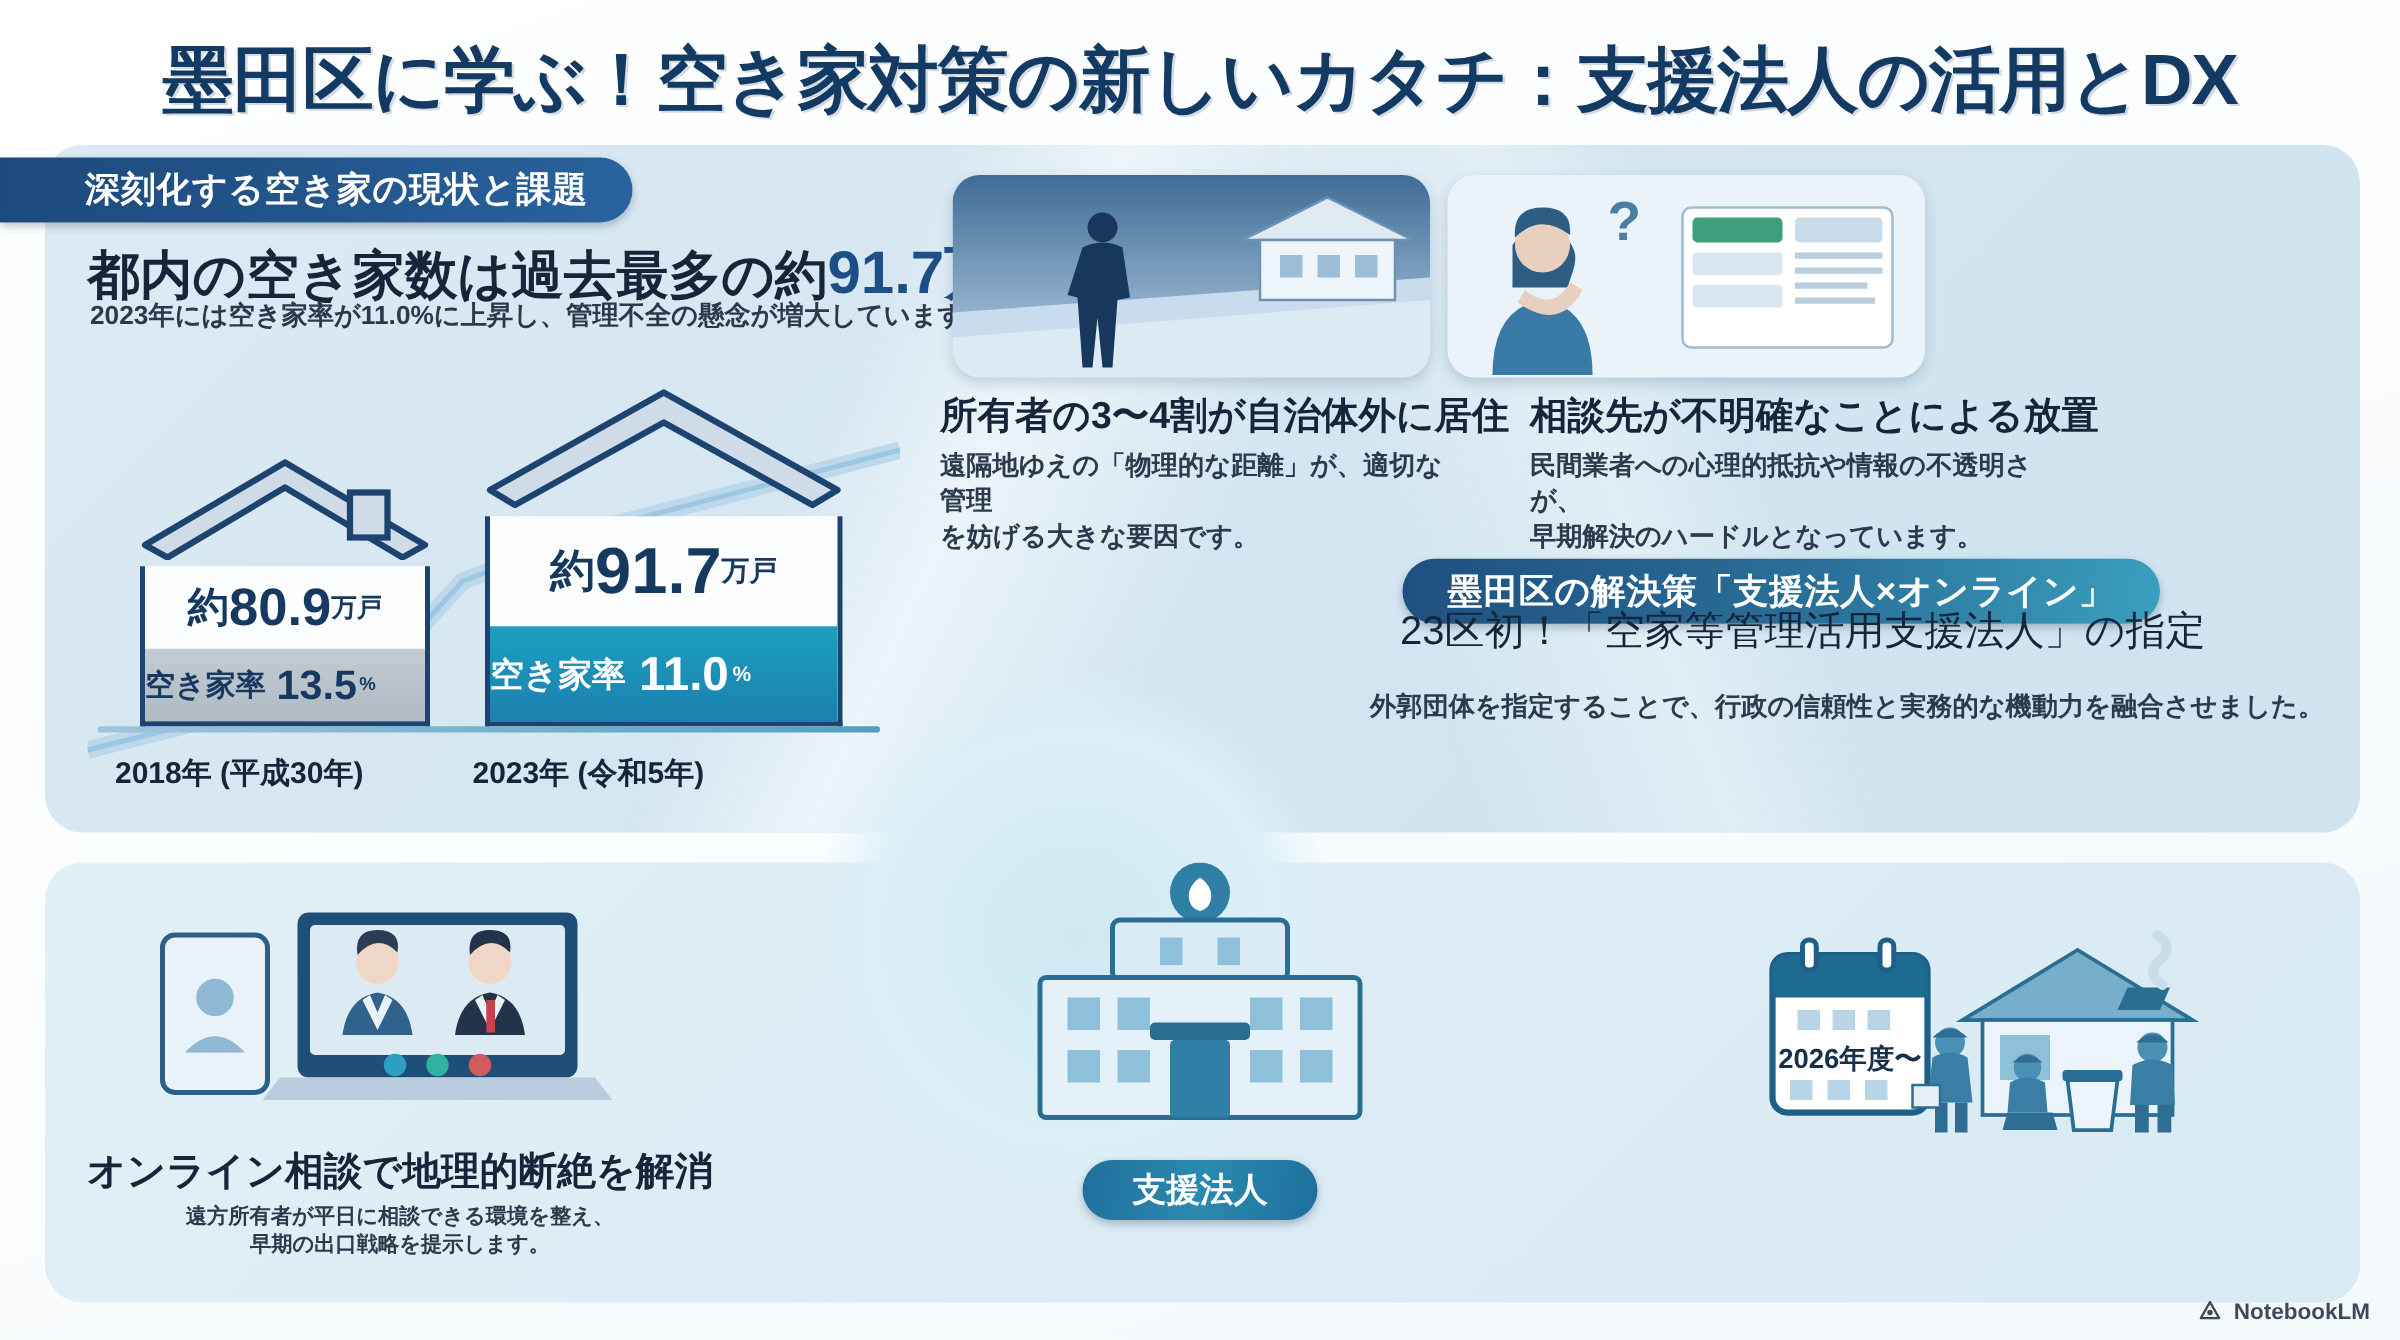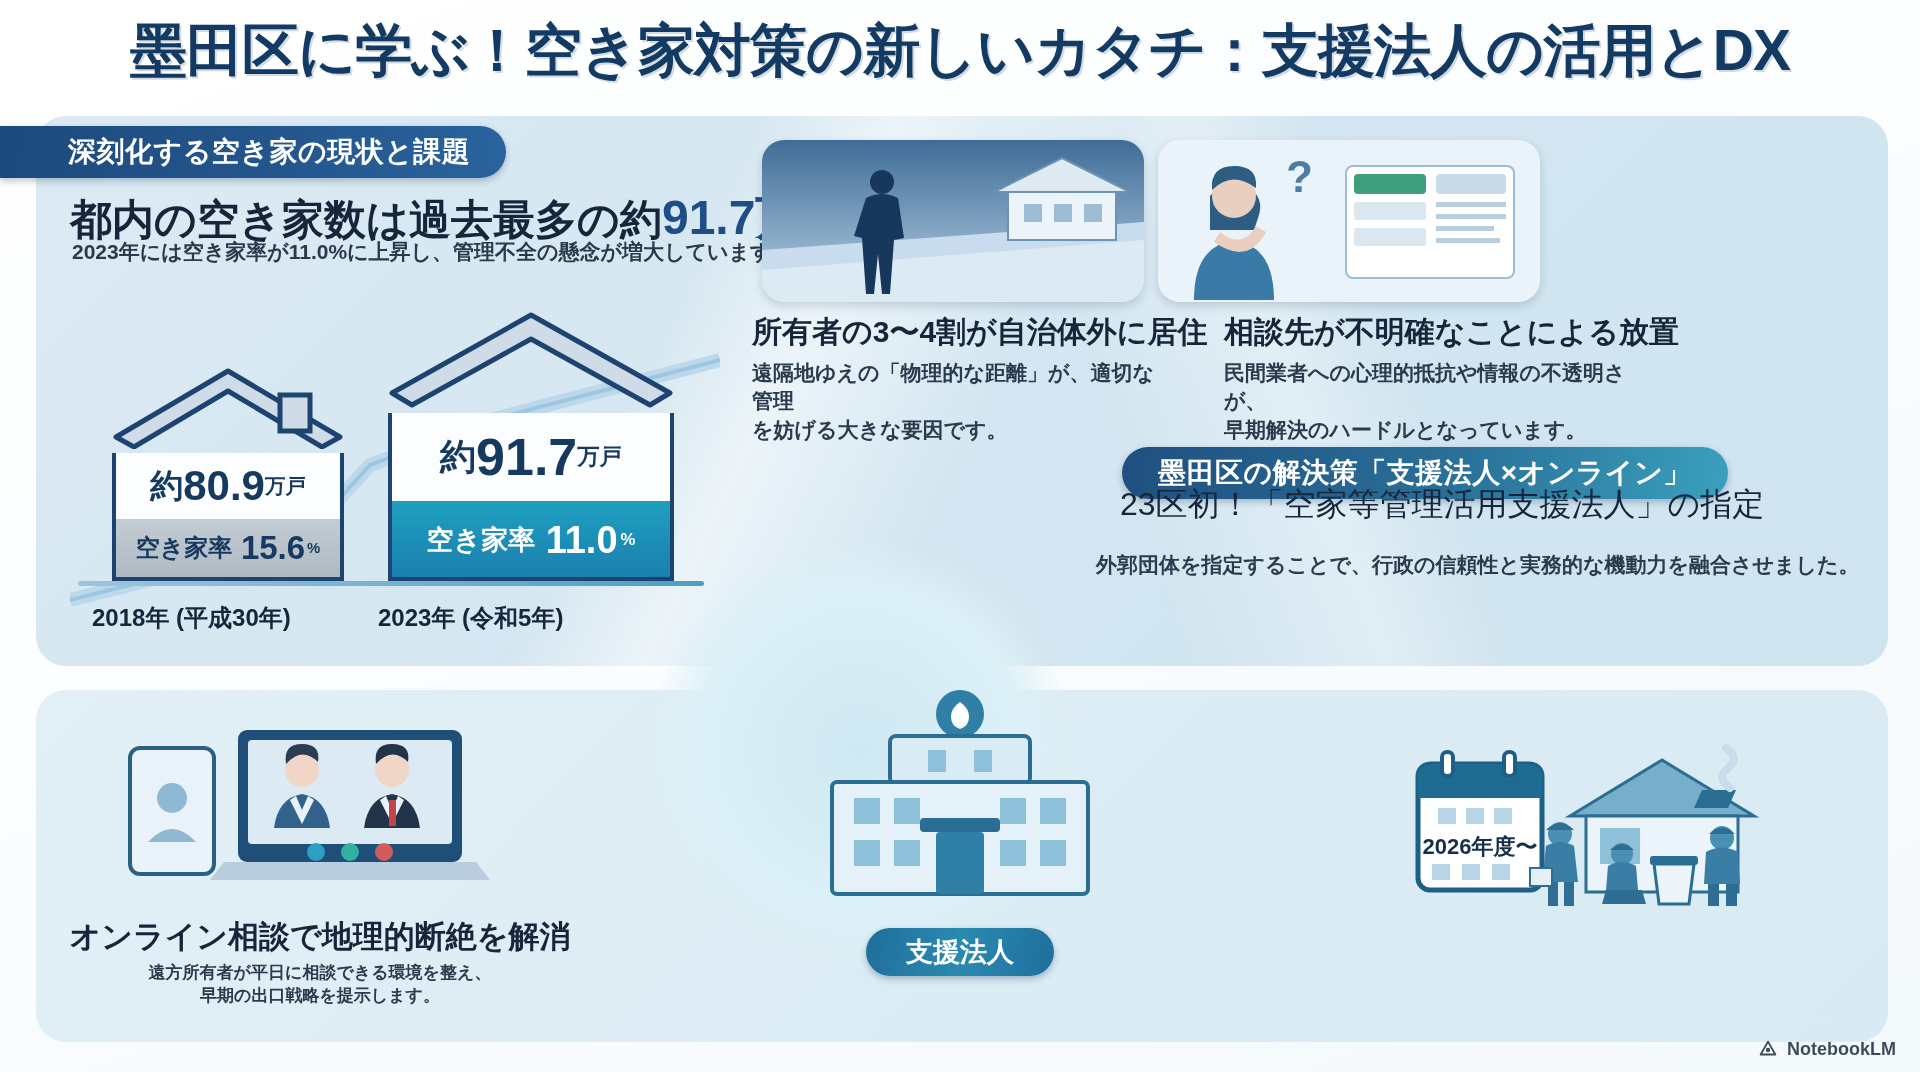--- a/index.html
+++ b/index.html
@@ -10,21 +10,21 @@
     overflow: hidden;
   }
   #canvas {
     position: relative;
     width: 1920px; height: 1072px;
     background: linear-gradient(160deg,#ffffff 0%,#fbfdfe 45%,#f4f9fb 100%);
   }
 
   
   #title-bar {
-    position: absolute; left: 0; top: 13px; width: 1920px;
+    position: absolute; left: 0; top: 26px; width: 1920px;
     text-align: center;
   }
   #title-bar .t {
     display: inline-block;
     font-size: 57px; font-weight: 700; letter-spacing: -1px;
     color: #123a63;
     text-shadow: 2px 2px 0 rgba(18,58,99,.18);
   }
 
   
@@ -89,21 +89,21 @@
   .house .body {
     position: relative; border: 4px solid #1d4470;
     border-top: none; overflow: hidden;
     background: #fbfdfe;
   }
   .house .val {
     display: flex; align-items: center; justify-content: center;
     font-weight: 700; color: #16395f; white-space: nowrap;
   }
   .house .rate {
-    display: flex; align-items: center; justify-content: center;
+    display: flex; align-items: center; 
     font-weight: 700; white-space: nowrap;
   }
   #house2018 { left: 42px; width: 232px; }
   #house2018 .body { height: 128px; }
   #house2018 .val { height: 66px; font-size: 33px; }
   #house2018 .val b { font-size: 42px; }
   #house2018 .rate {
     height: 58px; font-size: 24px; color: #17395f;
     background: linear-gradient(180deg,#c3ccd3,#aeb9c2);
   }
@@ -222,21 +222,21 @@
         <polygon points="116,6 228,72 210,82 116,26 22,82 4,72" fill="#cfdbe6" stroke="#1d4470" stroke-width="5" stroke-linejoin="round"></polygon>
         <rect x="168" y="30" width="30" height="36" fill="#cfdbe6" stroke="#1d4470" stroke-width="5"></rect>
       </svg>
       <div class="body">
         <div class="val">
           <span>約</span>
             <b>80.9</b>
             <span class="unit">万戸</span>
         </div>
         <div class="rate">
-          <span>空き家率</span>&nbsp;<b>15.6</b><span class="pct">%</span>
+          <span>空き家率</span>&nbsp;<b>13.5</b><span class="pct">%</span>
         </div>
       </div>
     </div>
 
     <div class="house" id="house2023">
       <svg class="roof" viewBox="0 0 286 100" height="100">
         <polygon points="143,6 282,84 262,96 143,30 24,96 4,84" fill="#cfdbe6" stroke="#1d4470" stroke-width="5" stroke-linejoin="round"></polygon>
       </svg>
       <div class="body">
         <div class="val">

